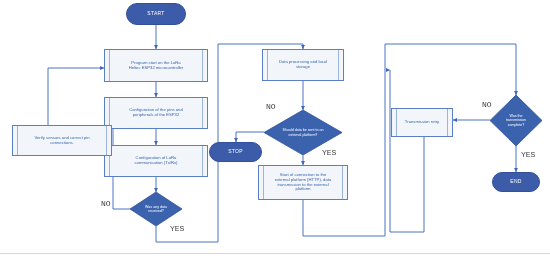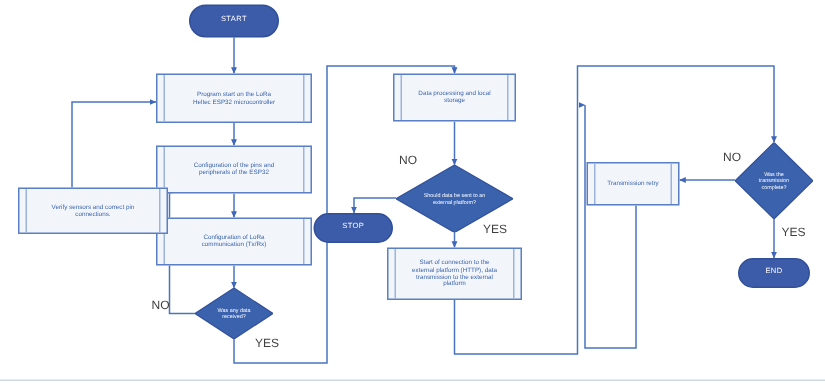--- a/index.html
+++ b/index.html
@@ -77,21 +77,21 @@
     color: #ffffff;
     font-size: 3.6px;
     line-height: 1.2;
     white-space: pre-line;
     pointer-events: none;
   }
   .edge-label {
     position: absolute;
     color: #3f3f3f;
     font-size: 8px;
-    font-family: Liberation Sans, sans-serif;
+    font-family: Liberation Mono, monospace;
     white-space: nowrap;
   }
   .bottom-rule {
     position: absolute;
     left: 0;
     bottom: 2px;
     width: 550px;
     height: 0;
     border-top: 1px solid #cfd8e6;
   }

